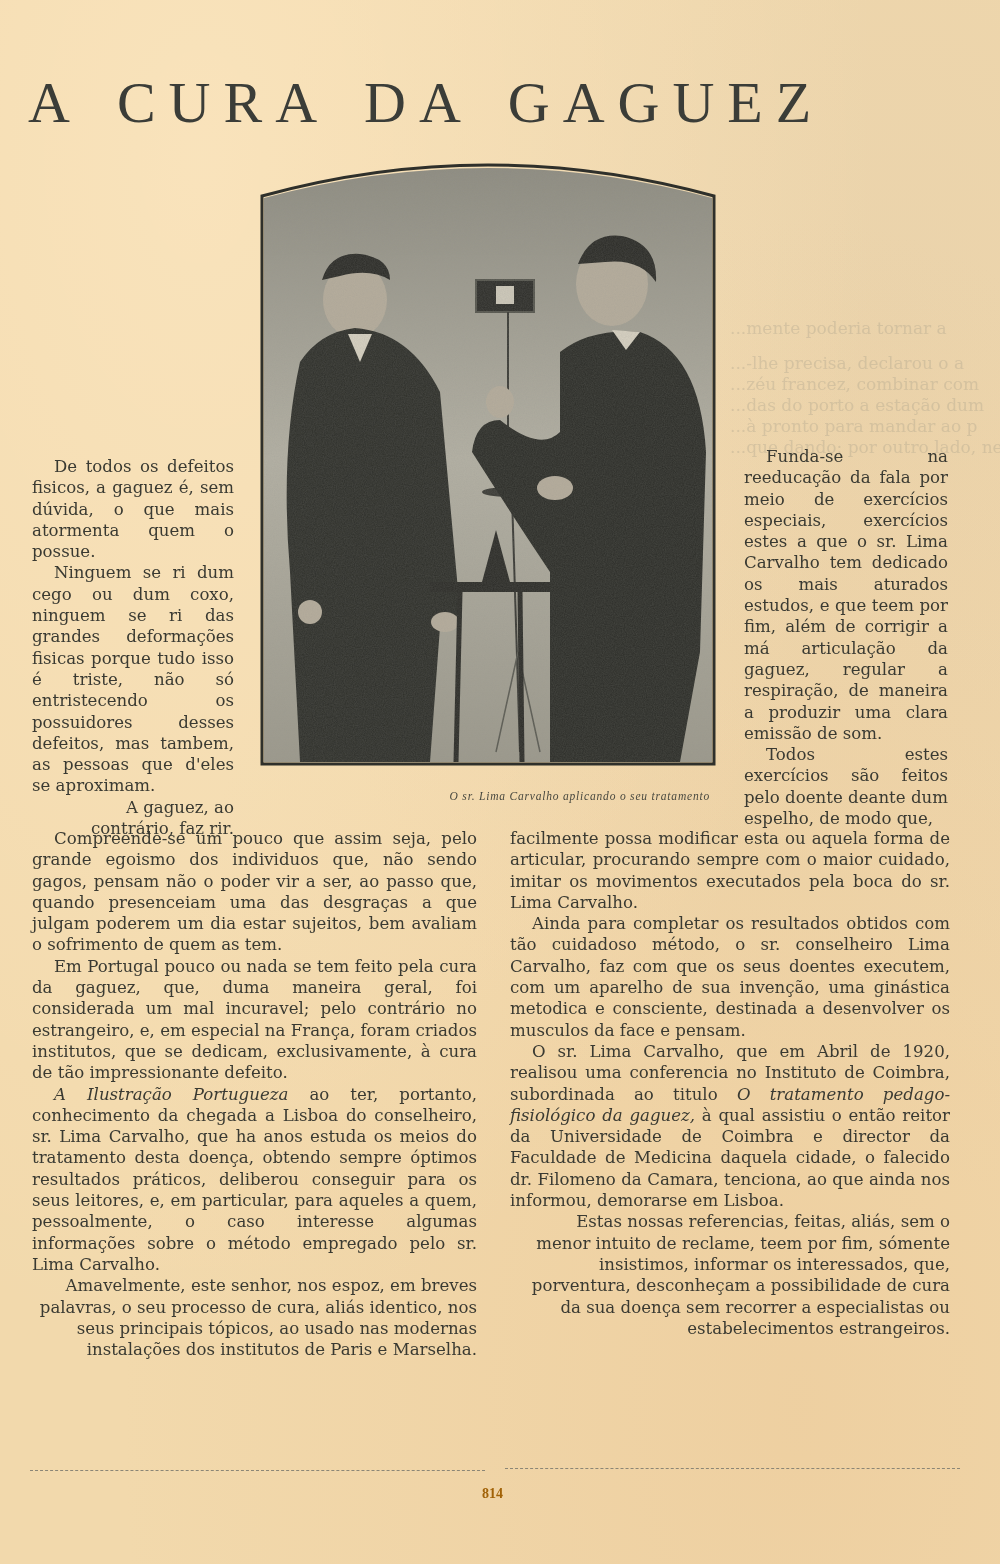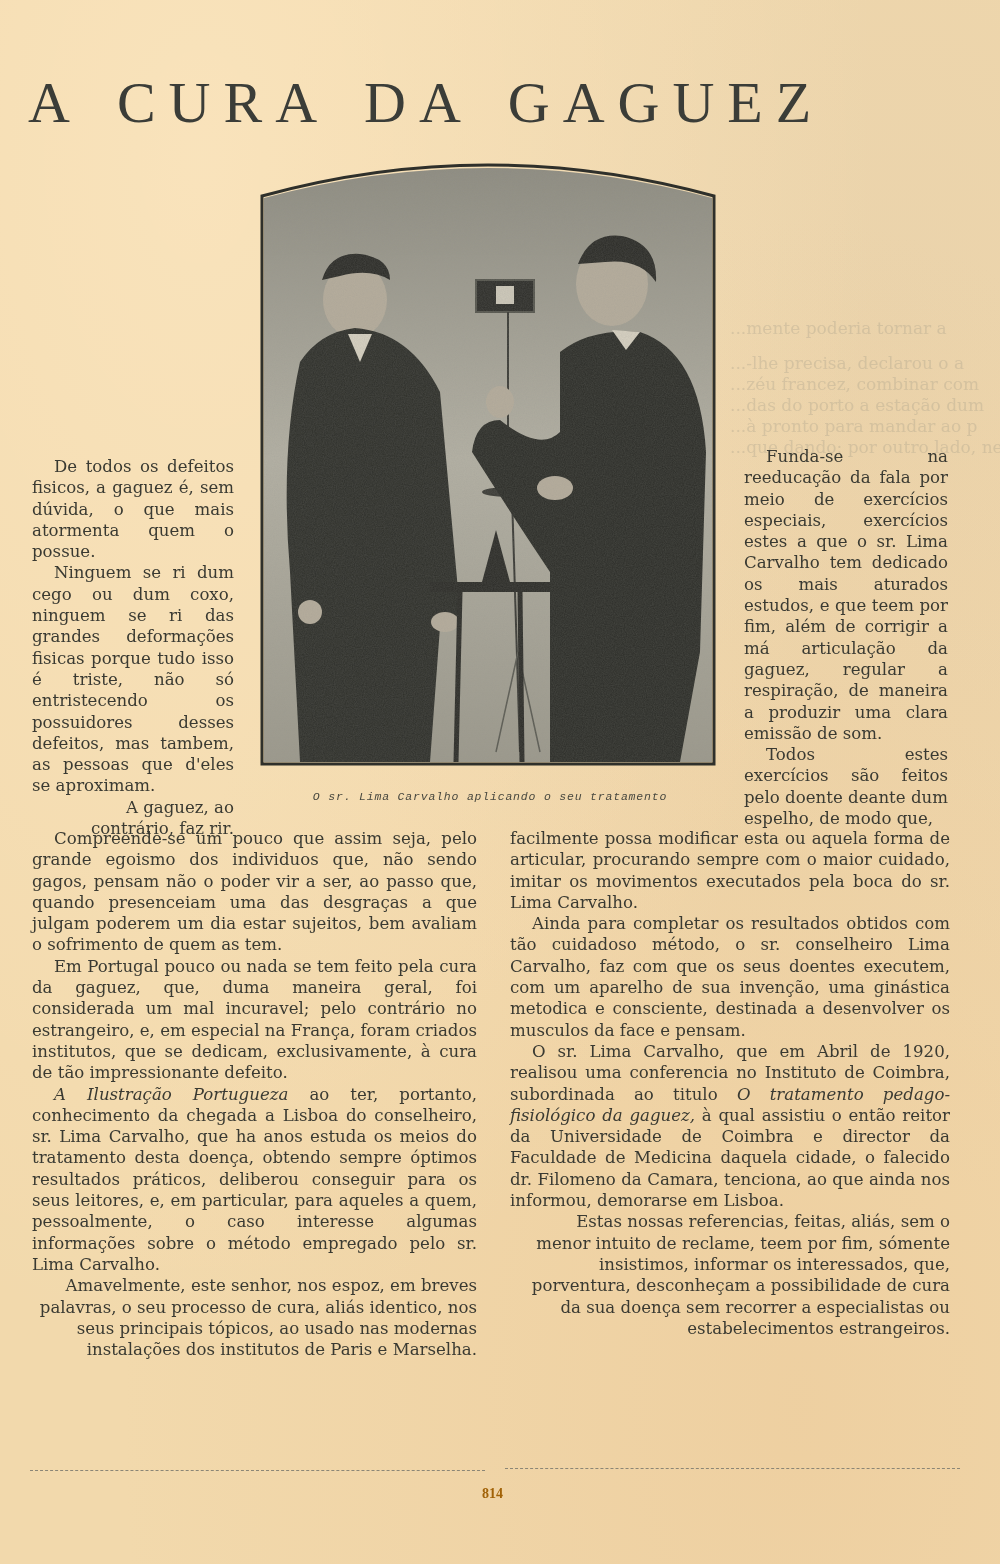--- a/index.html
+++ b/index.html
@@ -18,22 +18,22 @@
     font-family: "Liberation Serif", "DejaVu Serif", serif;
     font-size: 58px; letter-spacing: 13px; line-height: 60px;
     color: #3b3d38; white-space: nowrap; font-weight: normal;
   }
   .title span { display: inline-block; margin-right: 34px; }
   .photo-frame {
     position: absolute; left: 260px; top: 152px; width: 456px; height: 614px;
   }
   .photo-frame svg { width: 100%; height: 100%; display: block; }
   .caption {
-    position: absolute; left: 270px; top: 790px; width: 440px; text-align: center;
-    font-family: Liberation Mono, monospace; font-style: italic;
+    position: absolute; left: 270px; top: 790px; width: 440px; text-align: right;
+    font-family: Liberation Serif, serif; font-style: italic;
     font-size: 11.5px; letter-spacing: 0.8px; color: #48483f;
   }
   .col { position: absolute; font-size: 16.6px; line-height: 21.3px; text-align: justify; }
   .col p { margin: 0; text-indent: 22px; }
   .col p.noindent { text-indent: 0; }
   .col-left-narrow { left: 32px; top: 446px; width: 202px; margin-top: 10px; }
   .col-right-narrow { left: 744px; top: 446px; width: 204px; }
   .col-left-wide { left: 32px; top: 828px; width: 445px; }
   .col-right-wide { left: 510px; top: 828px; width: 440px; }
   .col .tail { text-align: right; }

